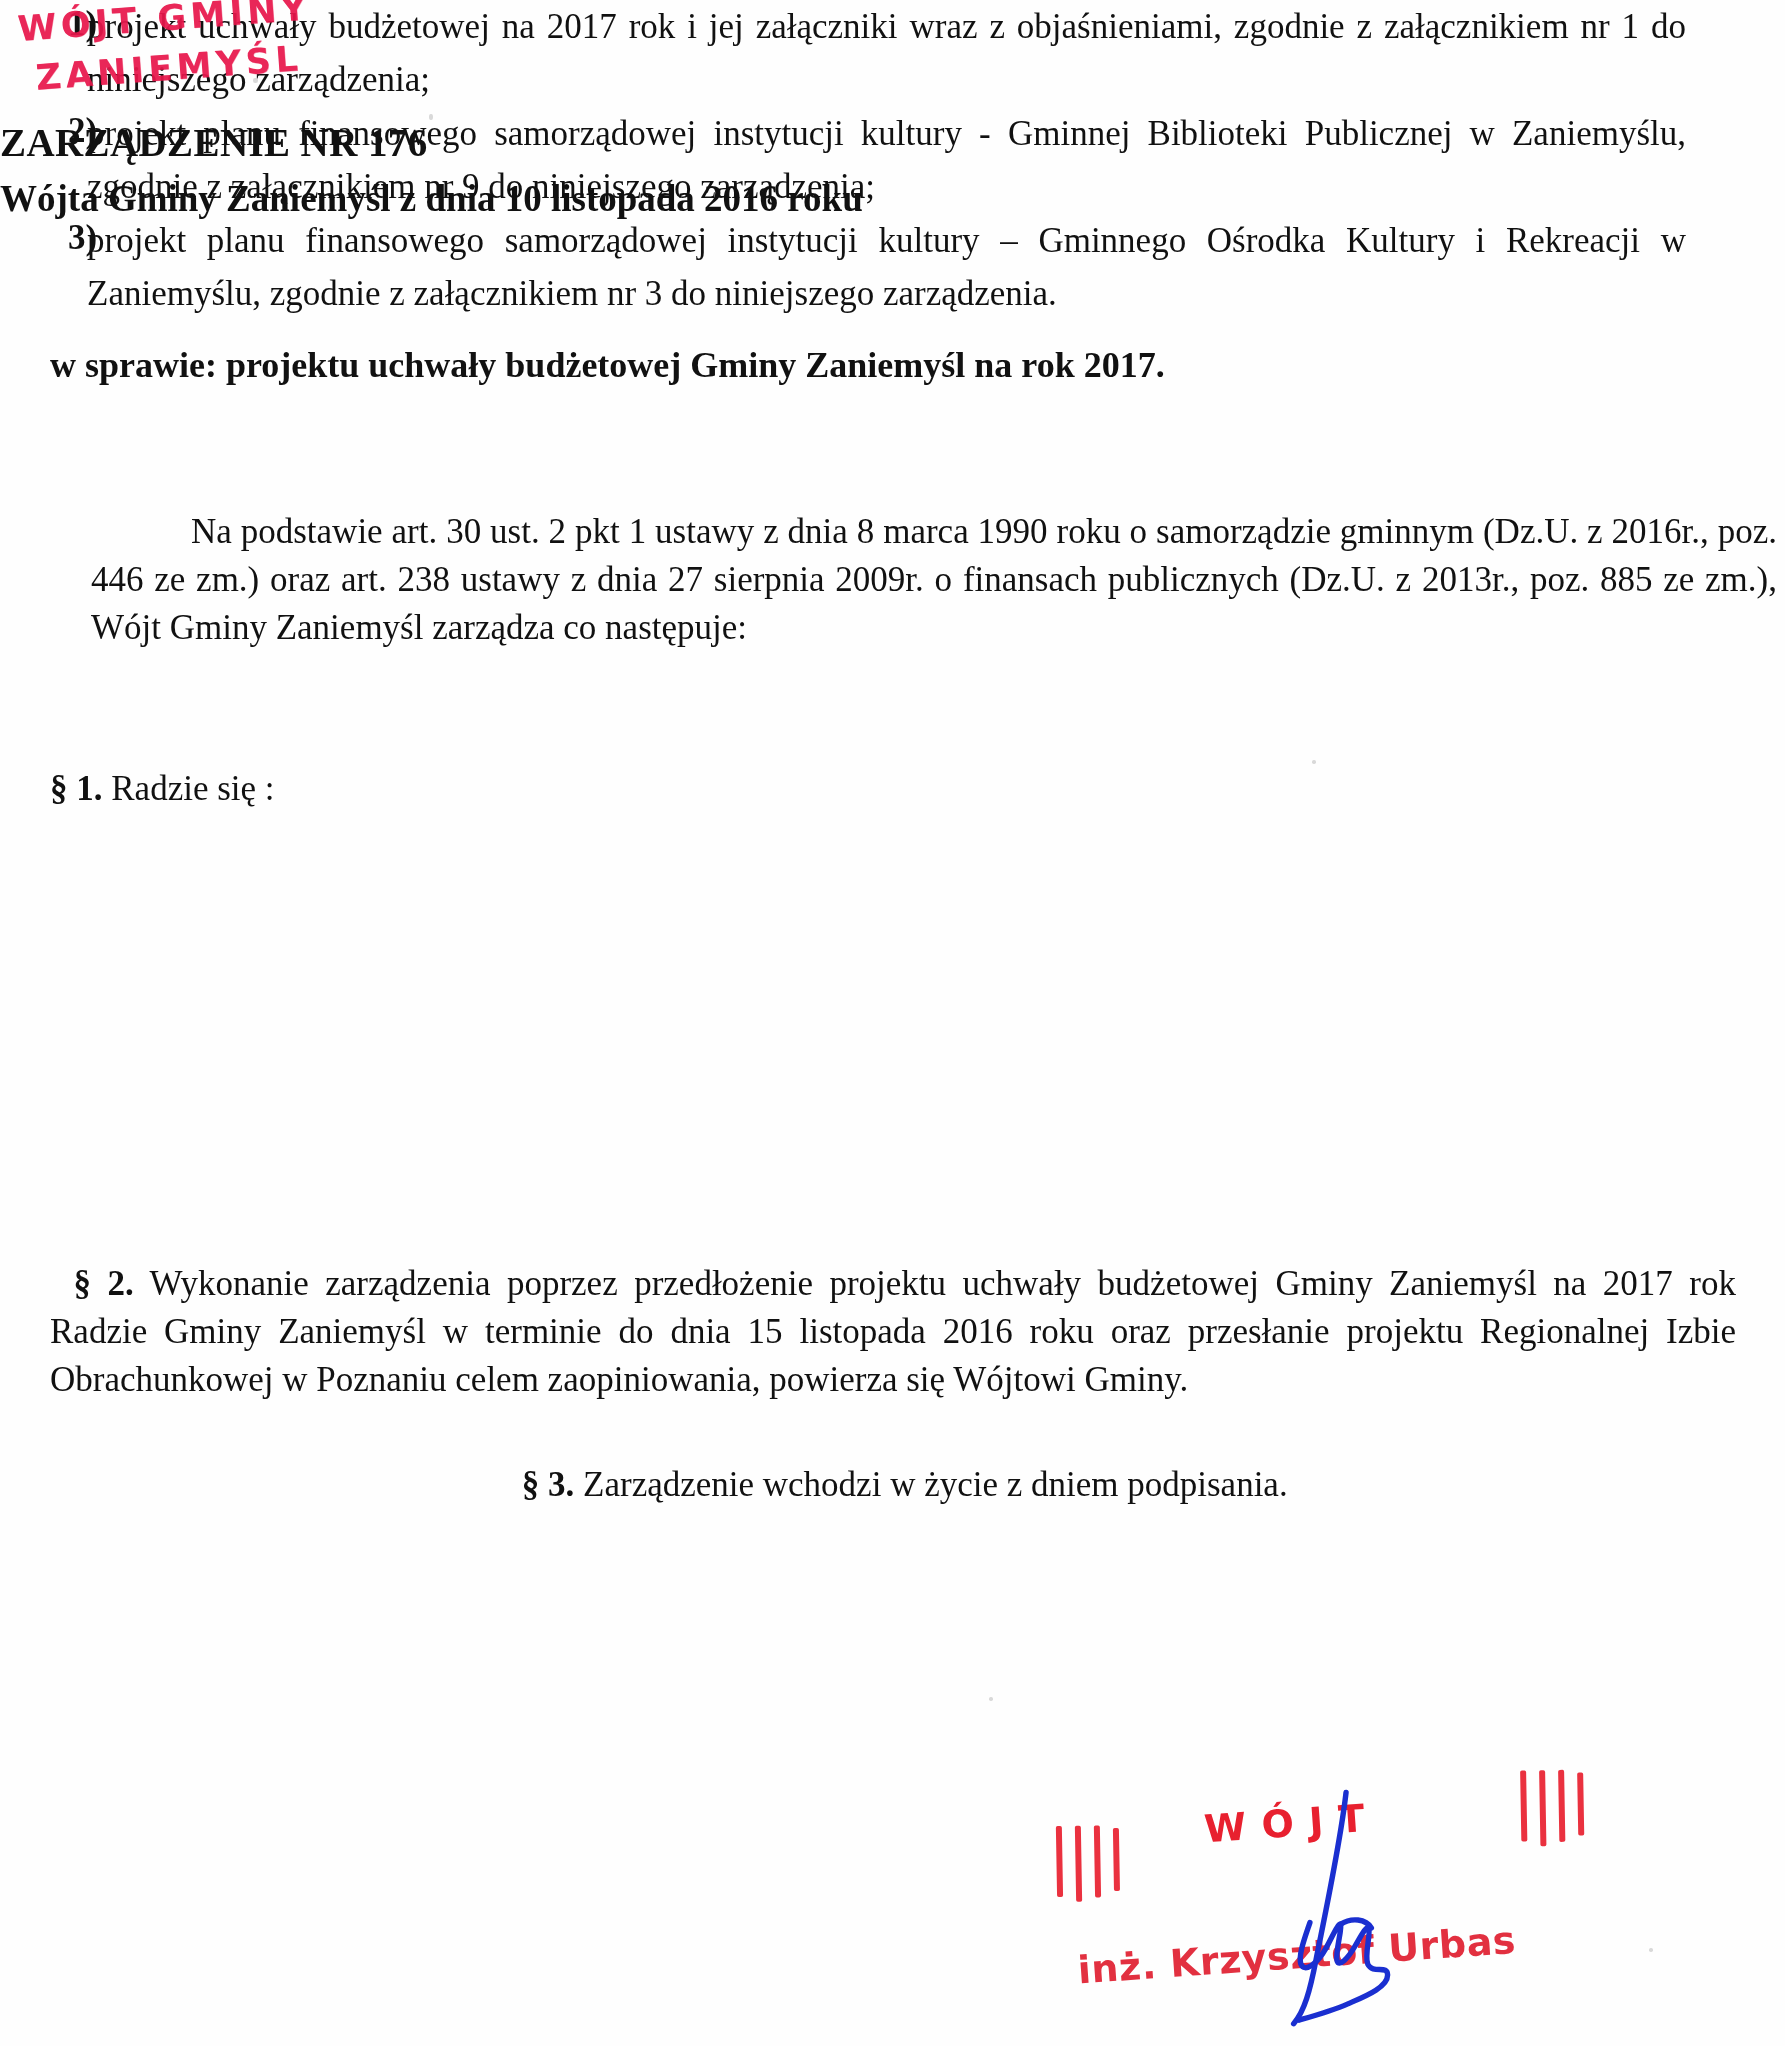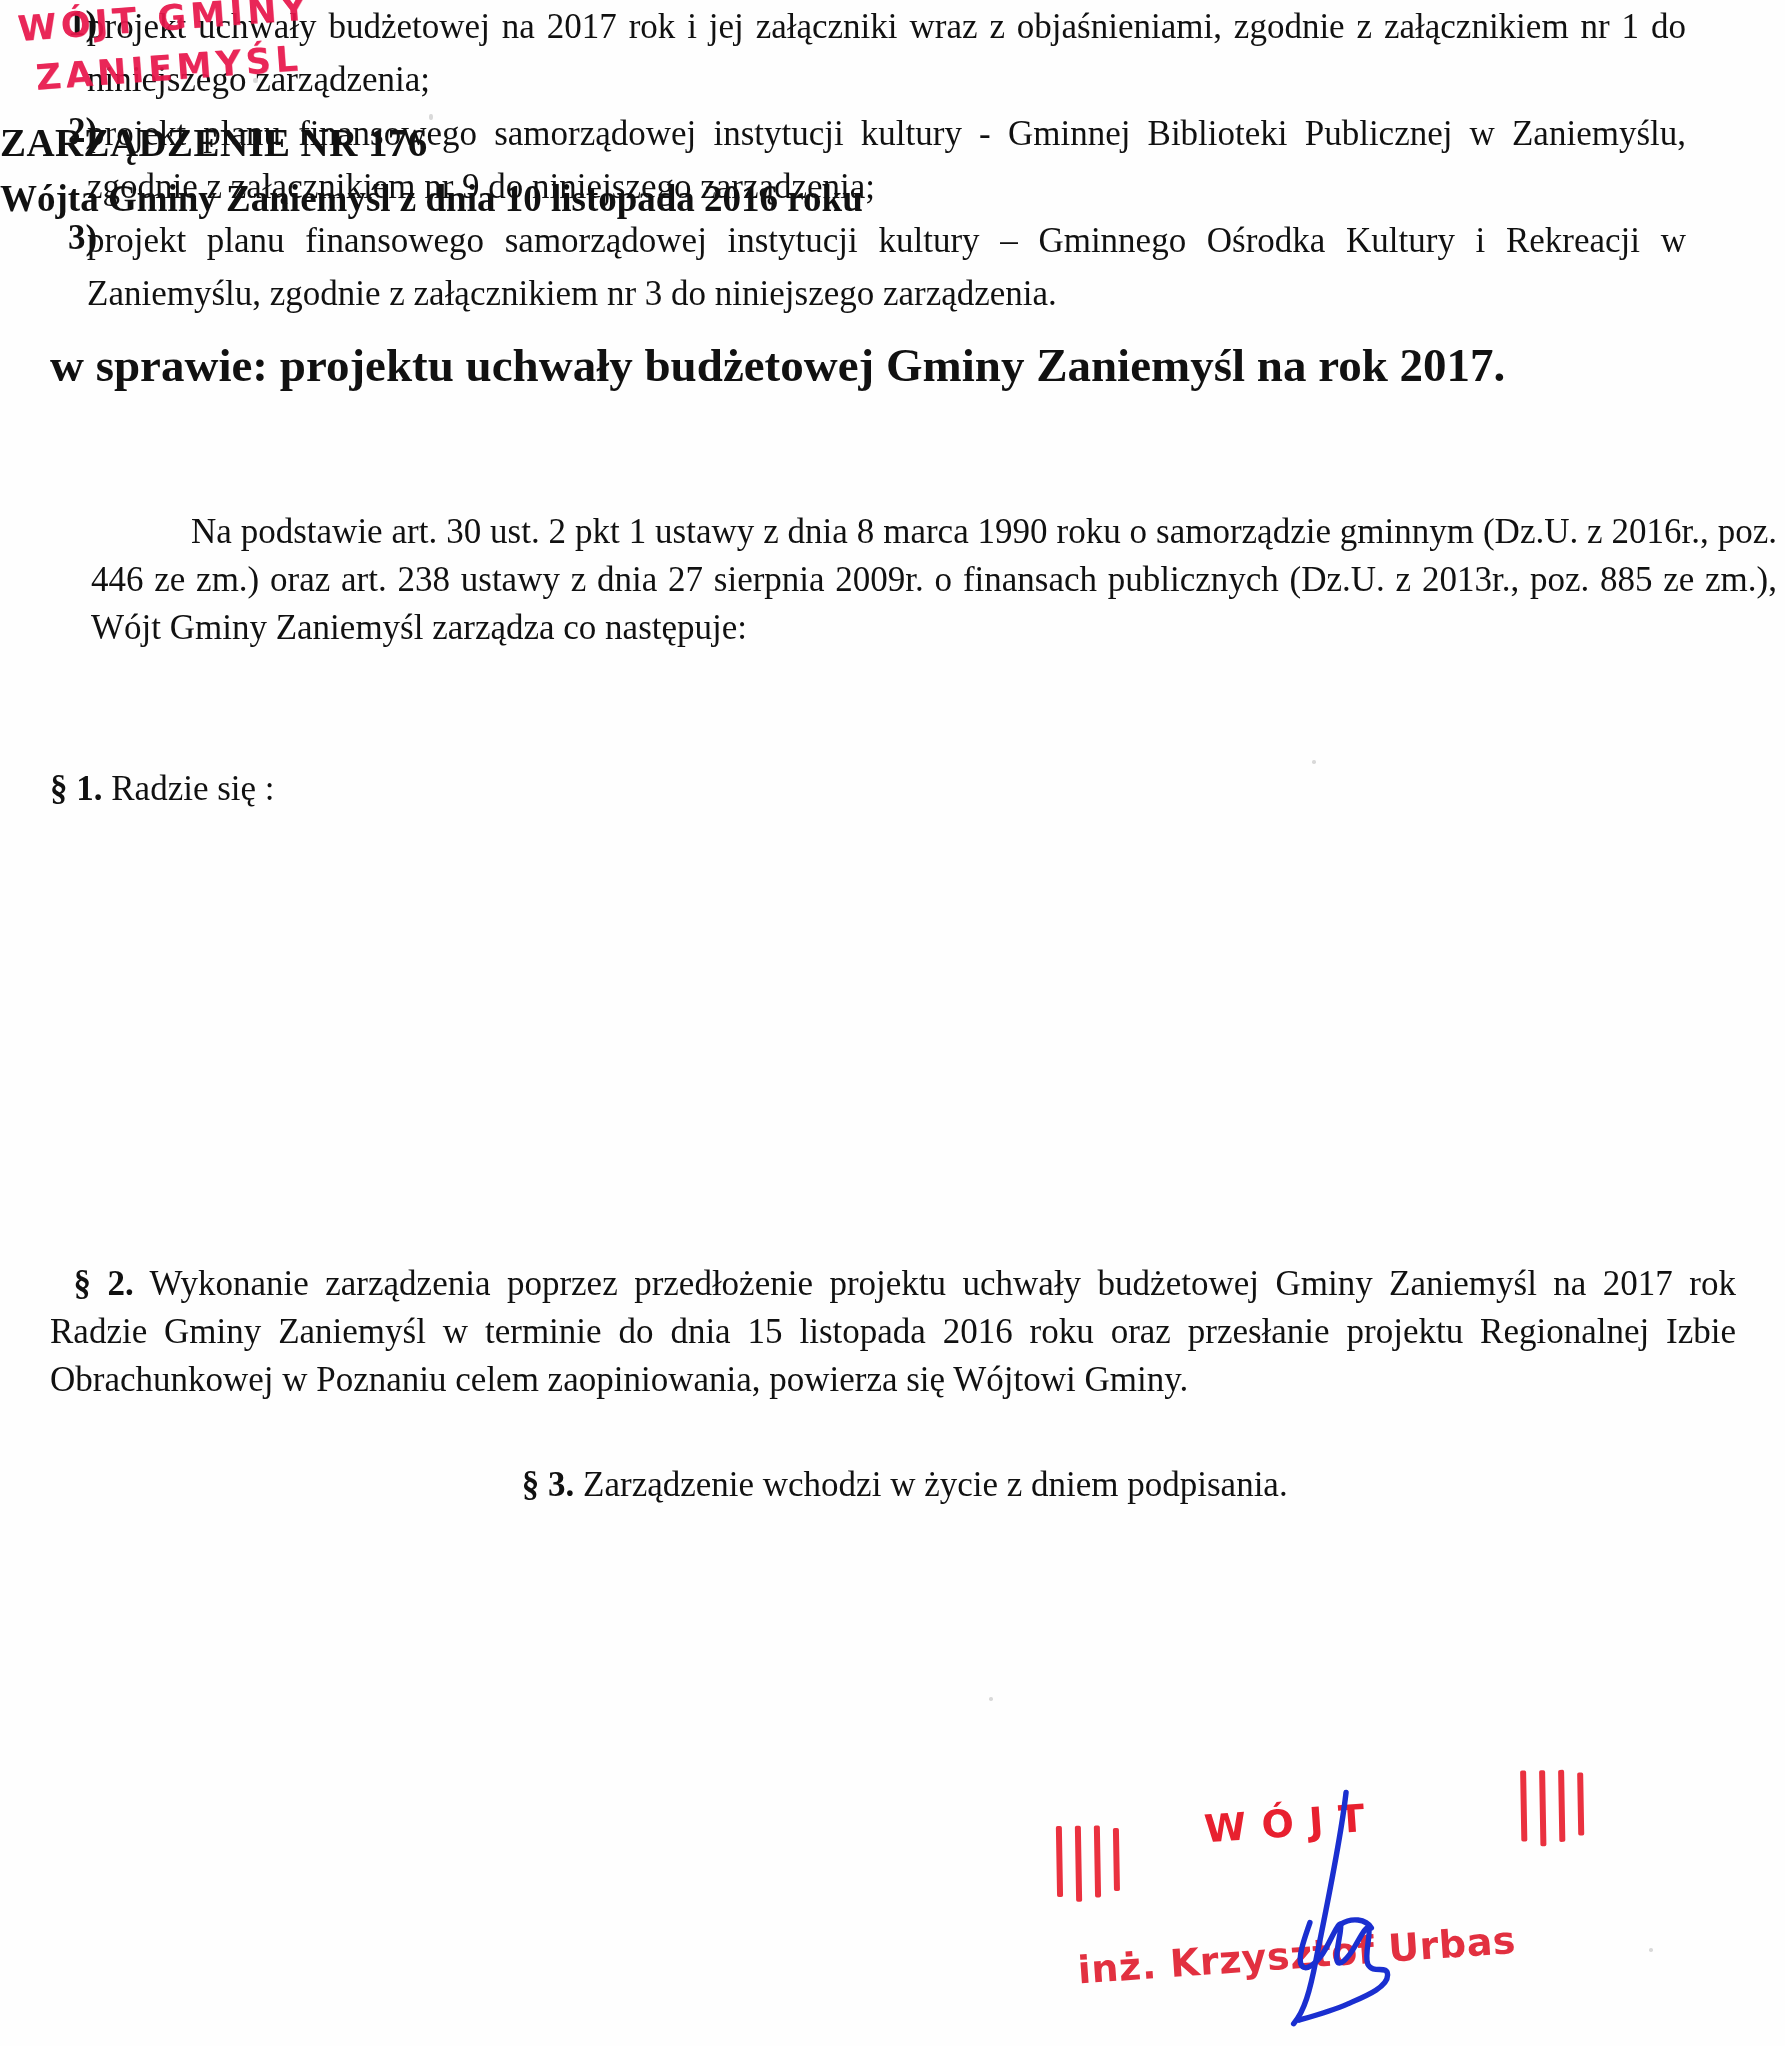--- a/index.html
+++ b/index.html
@@ -74,21 +74,21 @@
     line-height: 48px;
     text-align: justify;
     text-justify: inter-word;
   }
   .bold { font-weight: 700; }
 
   #subject {
     top: 341px;
     font-weight: 700;
     text-align: left;
-    font-size: 47px;
+    font-size: 36px;
   }
   #preamble {
     top: 508px;
     text-indent: 100px;
     margin-left: 41px;
   }
   #para-1-head {
     top: 765px;
     text-align: left;
   }

